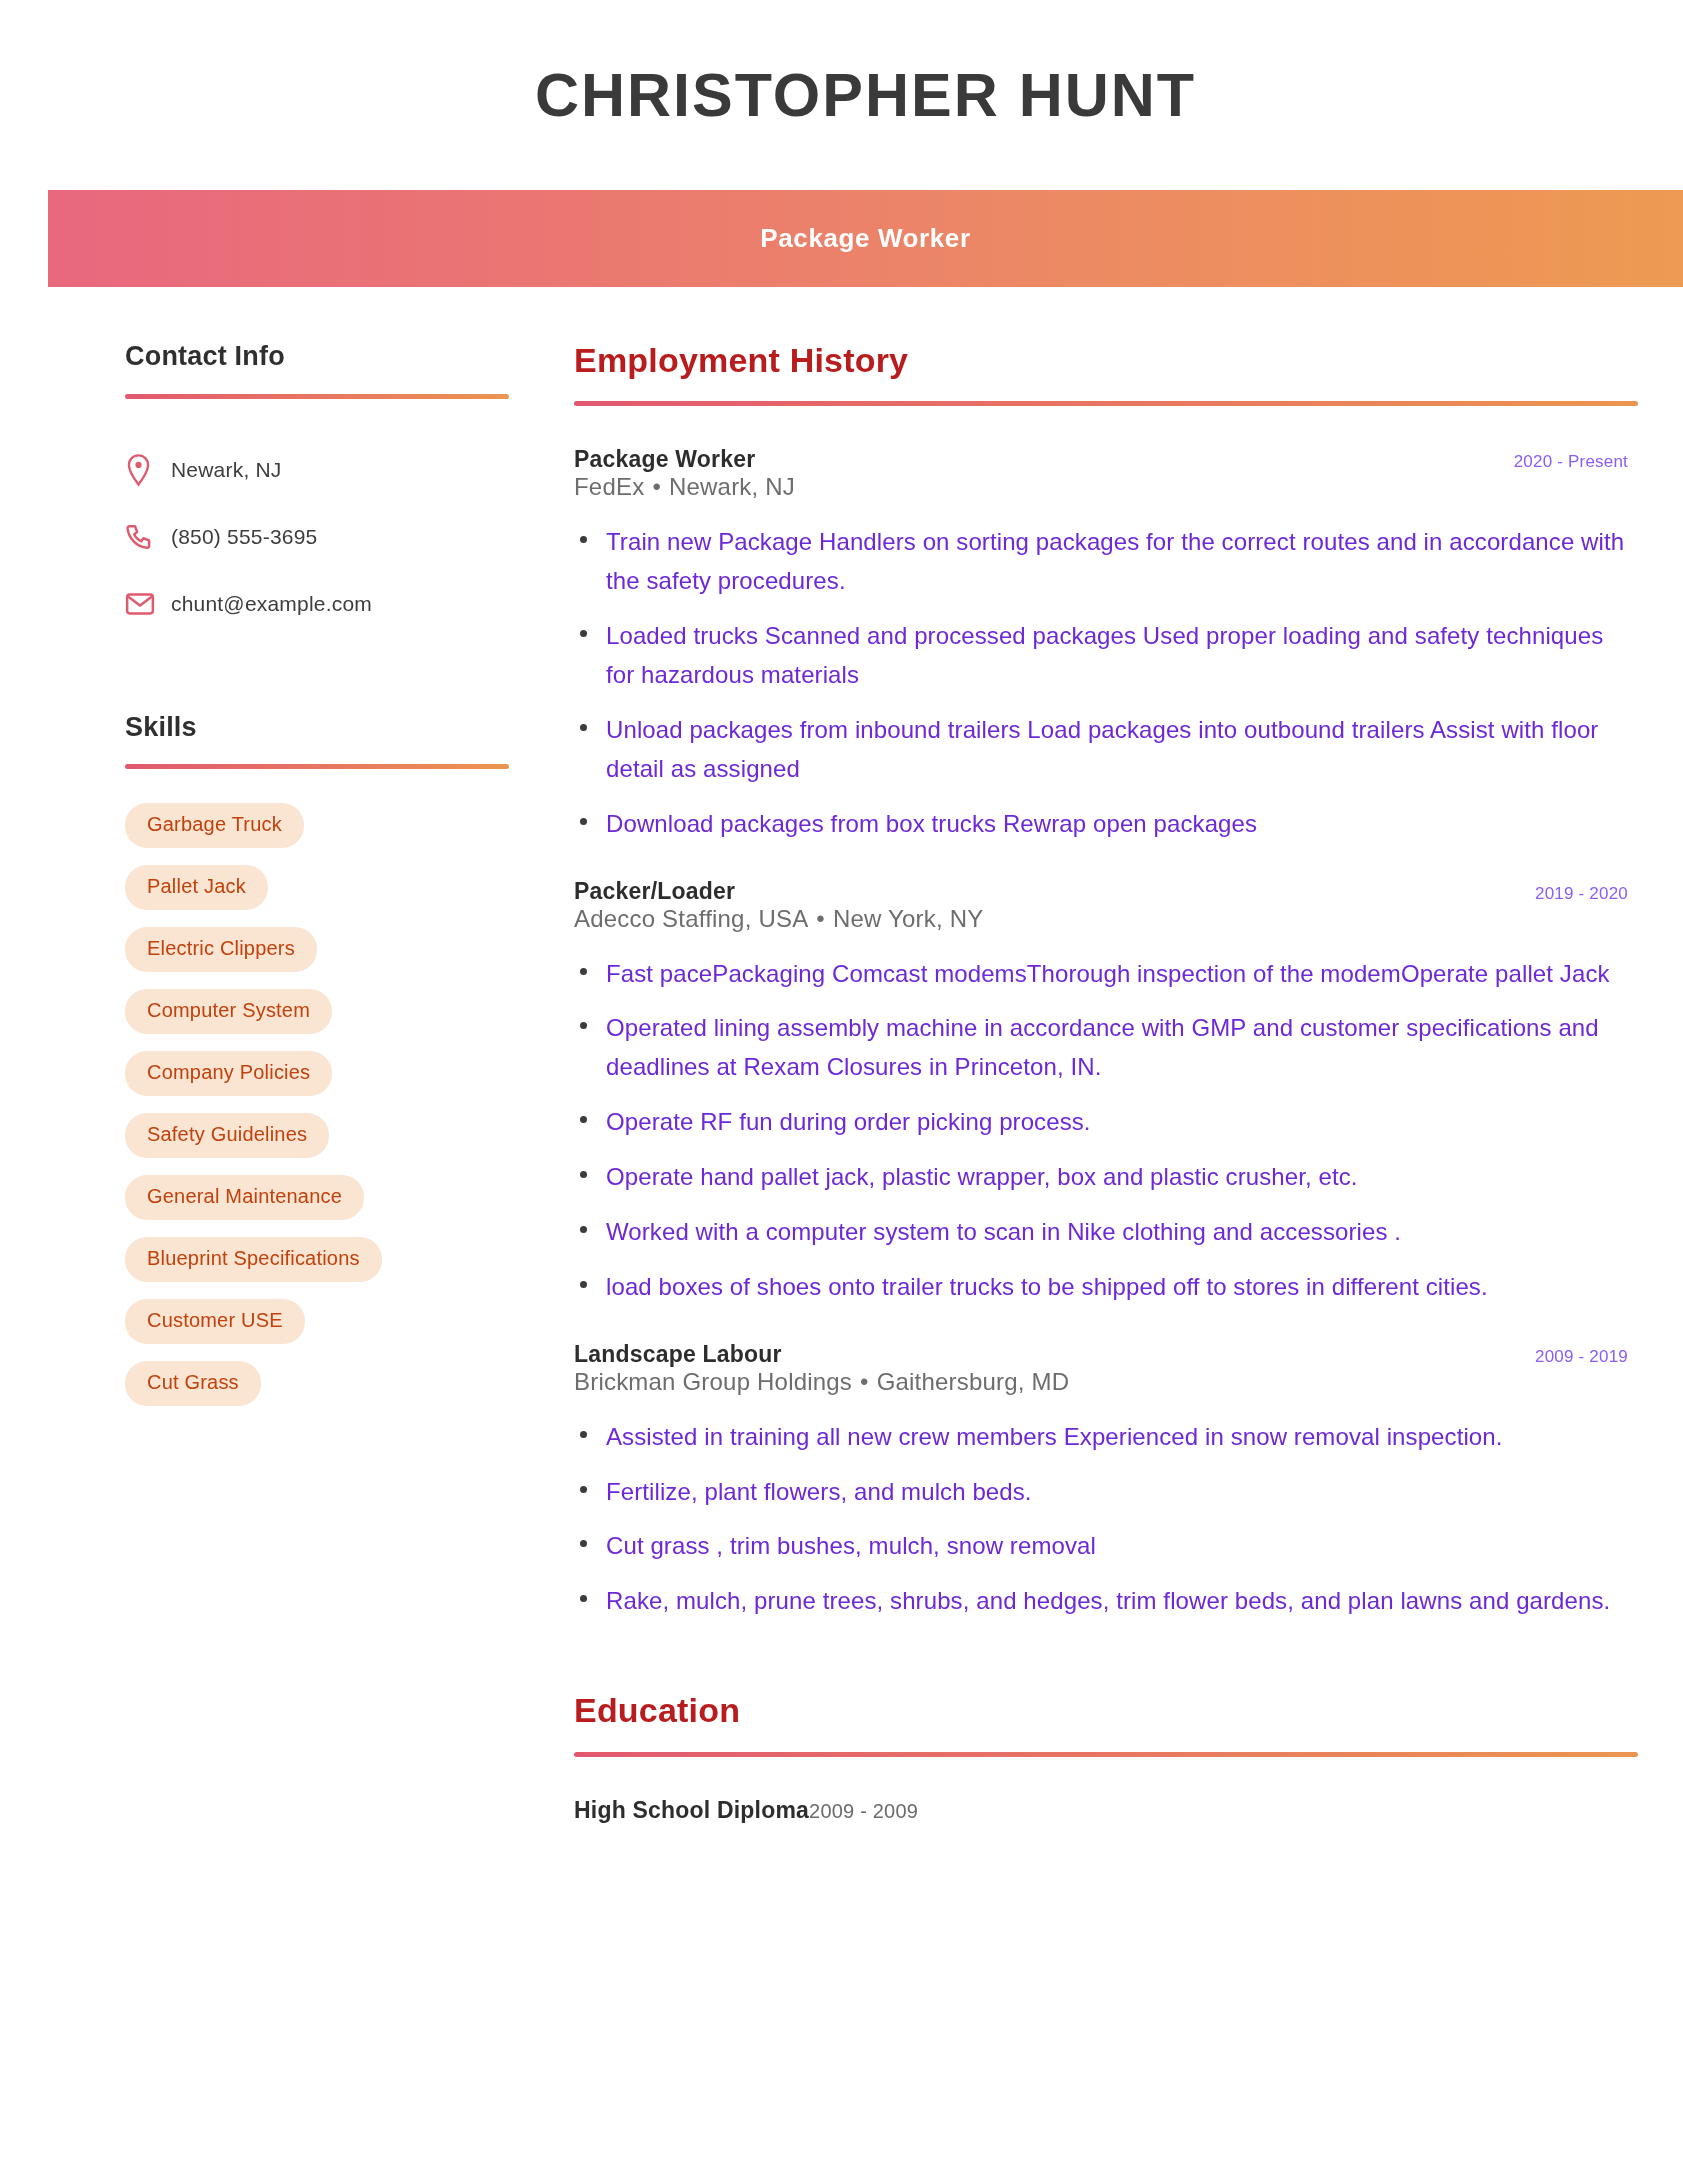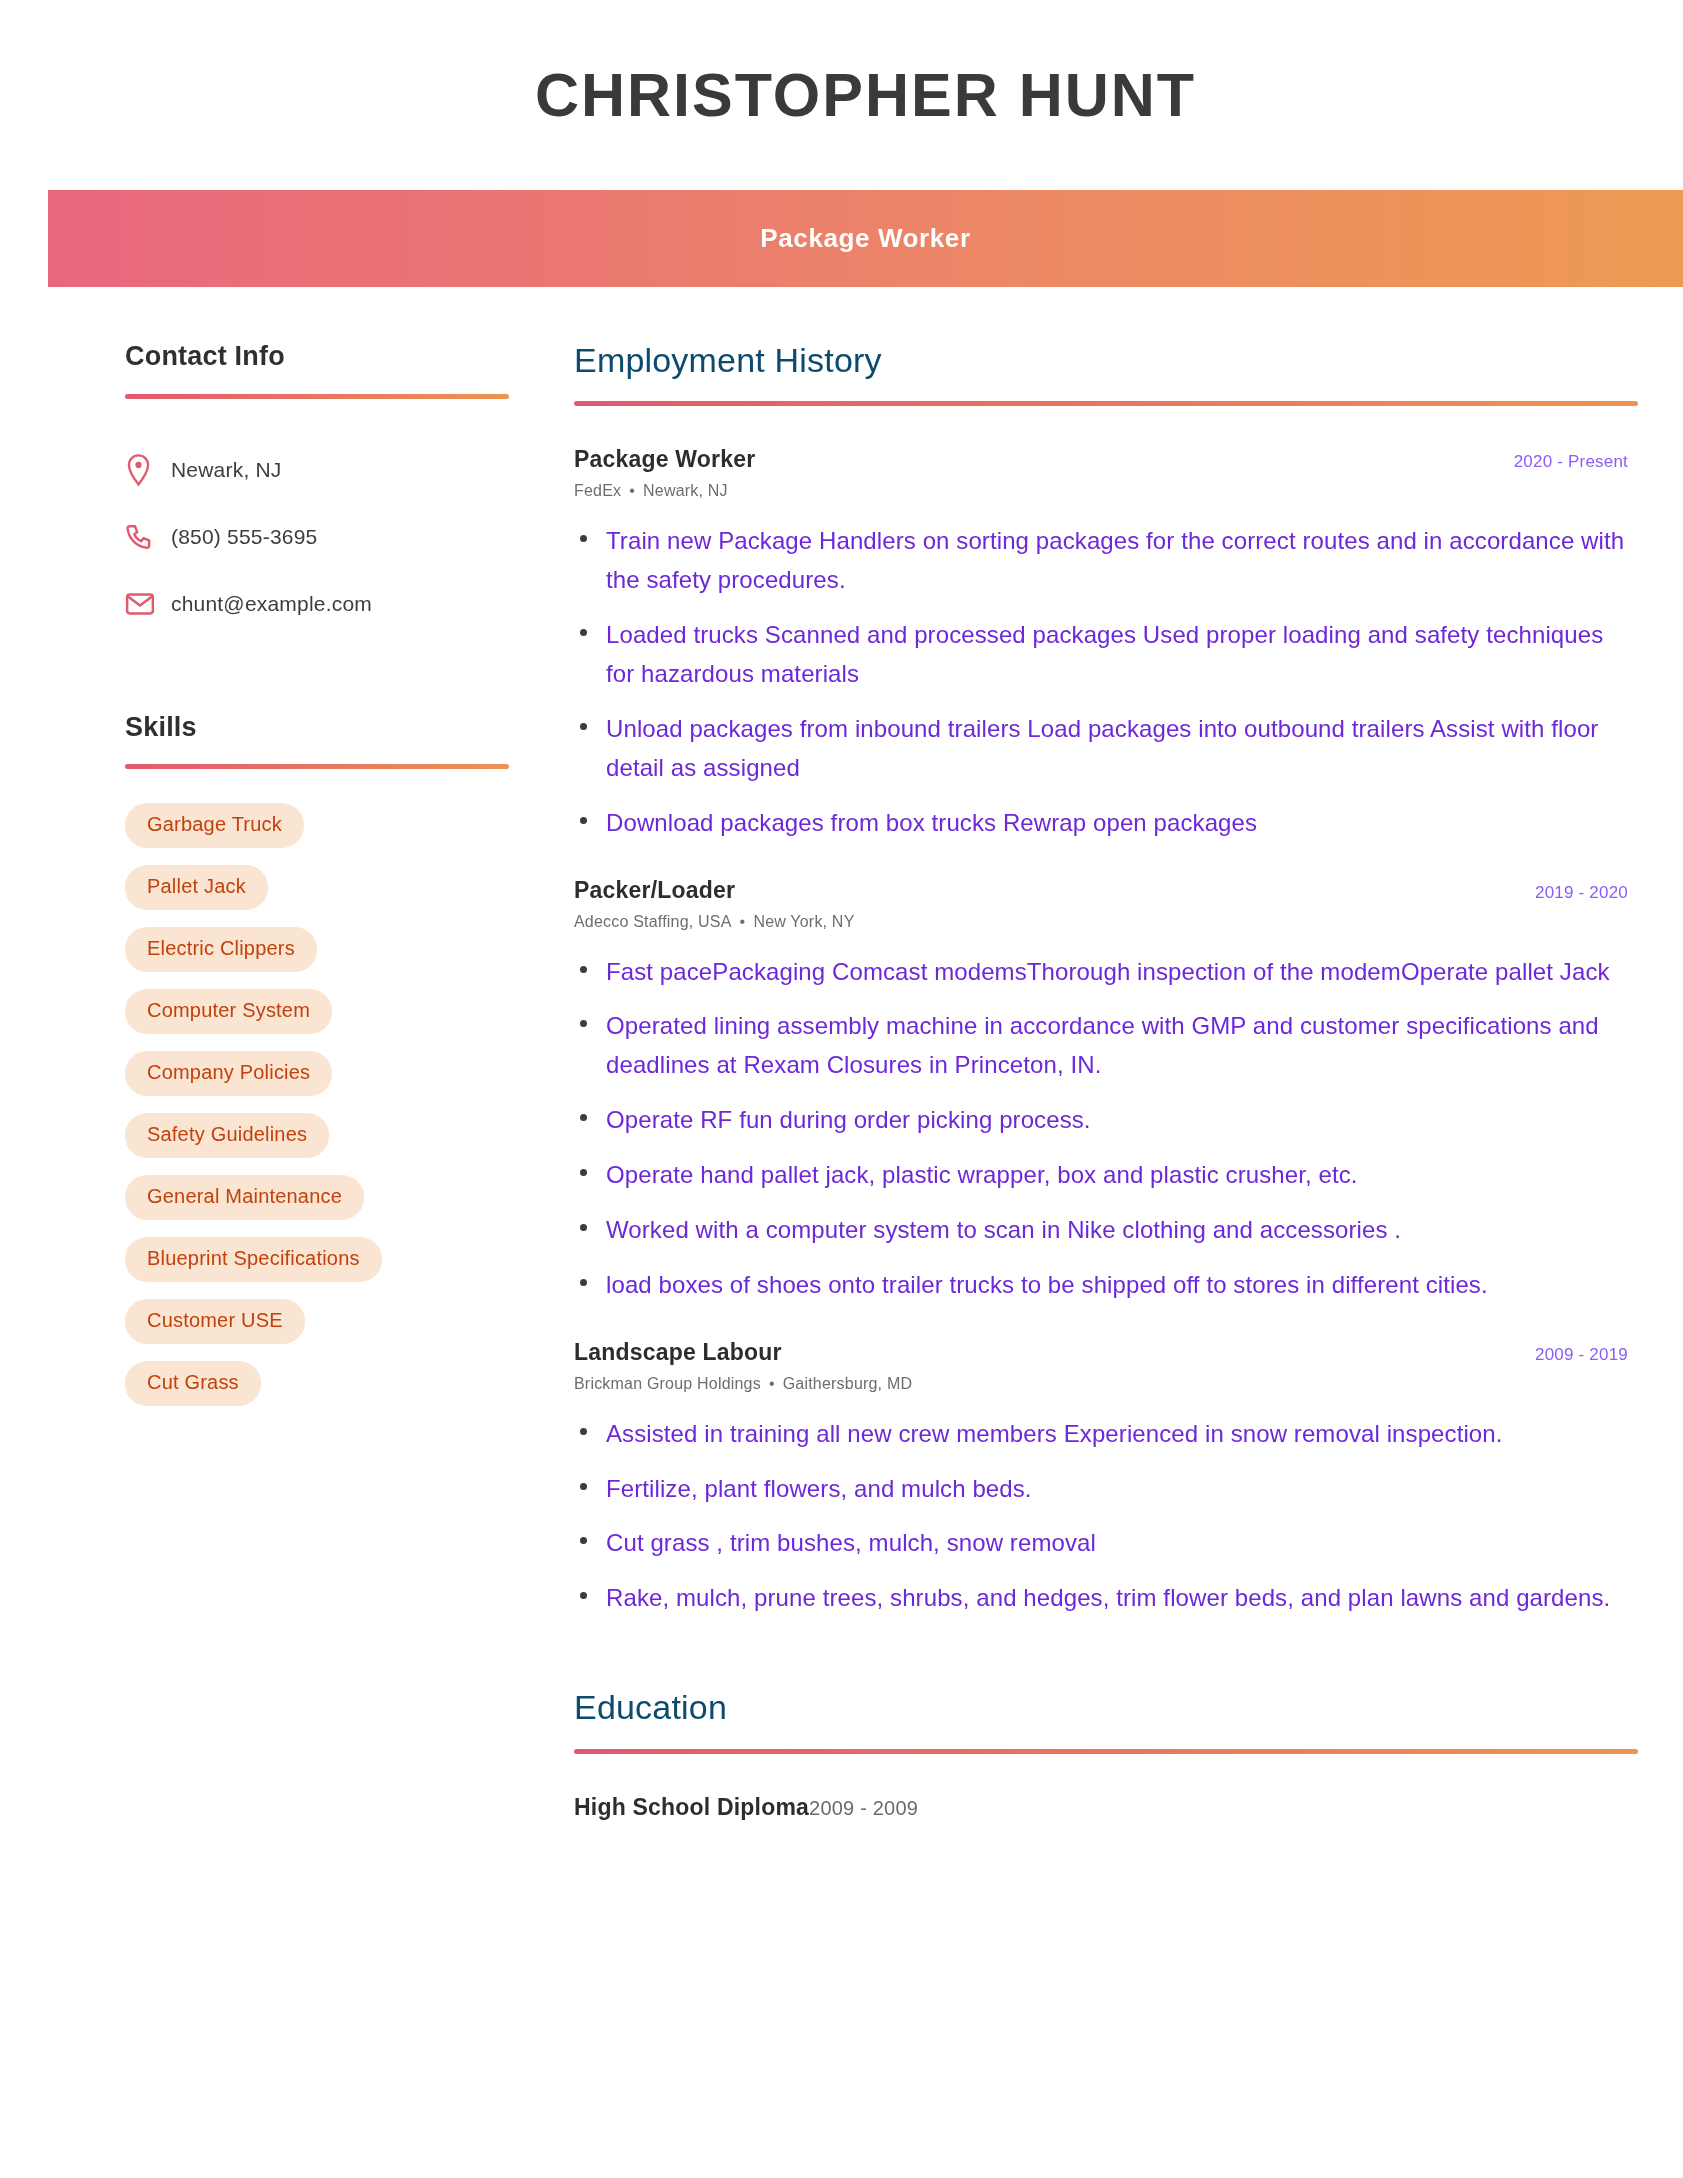--- a/index.html
+++ b/index.html
@@ -41,21 +41,21 @@
   .body-cols { display:flex; padding-top:55px; }
   .col-left  { width:485px; padding-left:77px; }
   .col-right { width:1198px; padding-left:65px; padding-right:79px; }
 
   
   .sec-head-left {
     font-size:27px; font-weight:bold; color:#2f2f2f;
     letter-spacing:0.2px; line-height:1.1;
   }
   .sec-head-main {
-    font-size:34px; font-weight:normal; color:#0c4a6e;
+    font-size:34px; font-weight:bold; color:#b91c1c;
     letter-spacing:0.2px; line-height:1.1;
   }
   .rule {
     height:5px; border-radius:3px; margin-top:22px;
     background:linear-gradient(90deg,#e2596f 0%,#e77264 45%,#ec9550 100%);
   }
   .rule-left { width:384px; }
   .rule-main { width:1064px; }
 
   
@@ -82,21 +82,21 @@
     line-height:1.15;
   }
   .skill-line { display:block; }
 
   
   .jobs { margin-top:40px; }
   .job { margin-bottom:34px; }
   .job-top { display:flex; align-items:baseline; justify-content:space-between; }
   .job-title { font-size:23px; font-weight:bold; color:#2d2d2d; letter-spacing:0.2px; }
   .job-dates { font-size:17px; color:#8b5cf6; white-space:nowrap; letter-spacing:0.2px; }
-  .job-meta { font-size:16px; color:#6d6d6d; margin-top:9px; letter-spacing:0.2px; }
+  .job-meta { font-size:24px; color:#6d6d6d; letter-spacing:0.2px; }
   .job-meta .dot { margin:0 8px; }
   .bullets { margin-top:22px; list-style:none; }
   .bullets li {
     position:relative;
     padding-left:32px;
     font-size:24px;
     line-height:1.62;
     color:#6d28d9;
     margin-bottom:16px;
     letter-spacing:0.1px;

